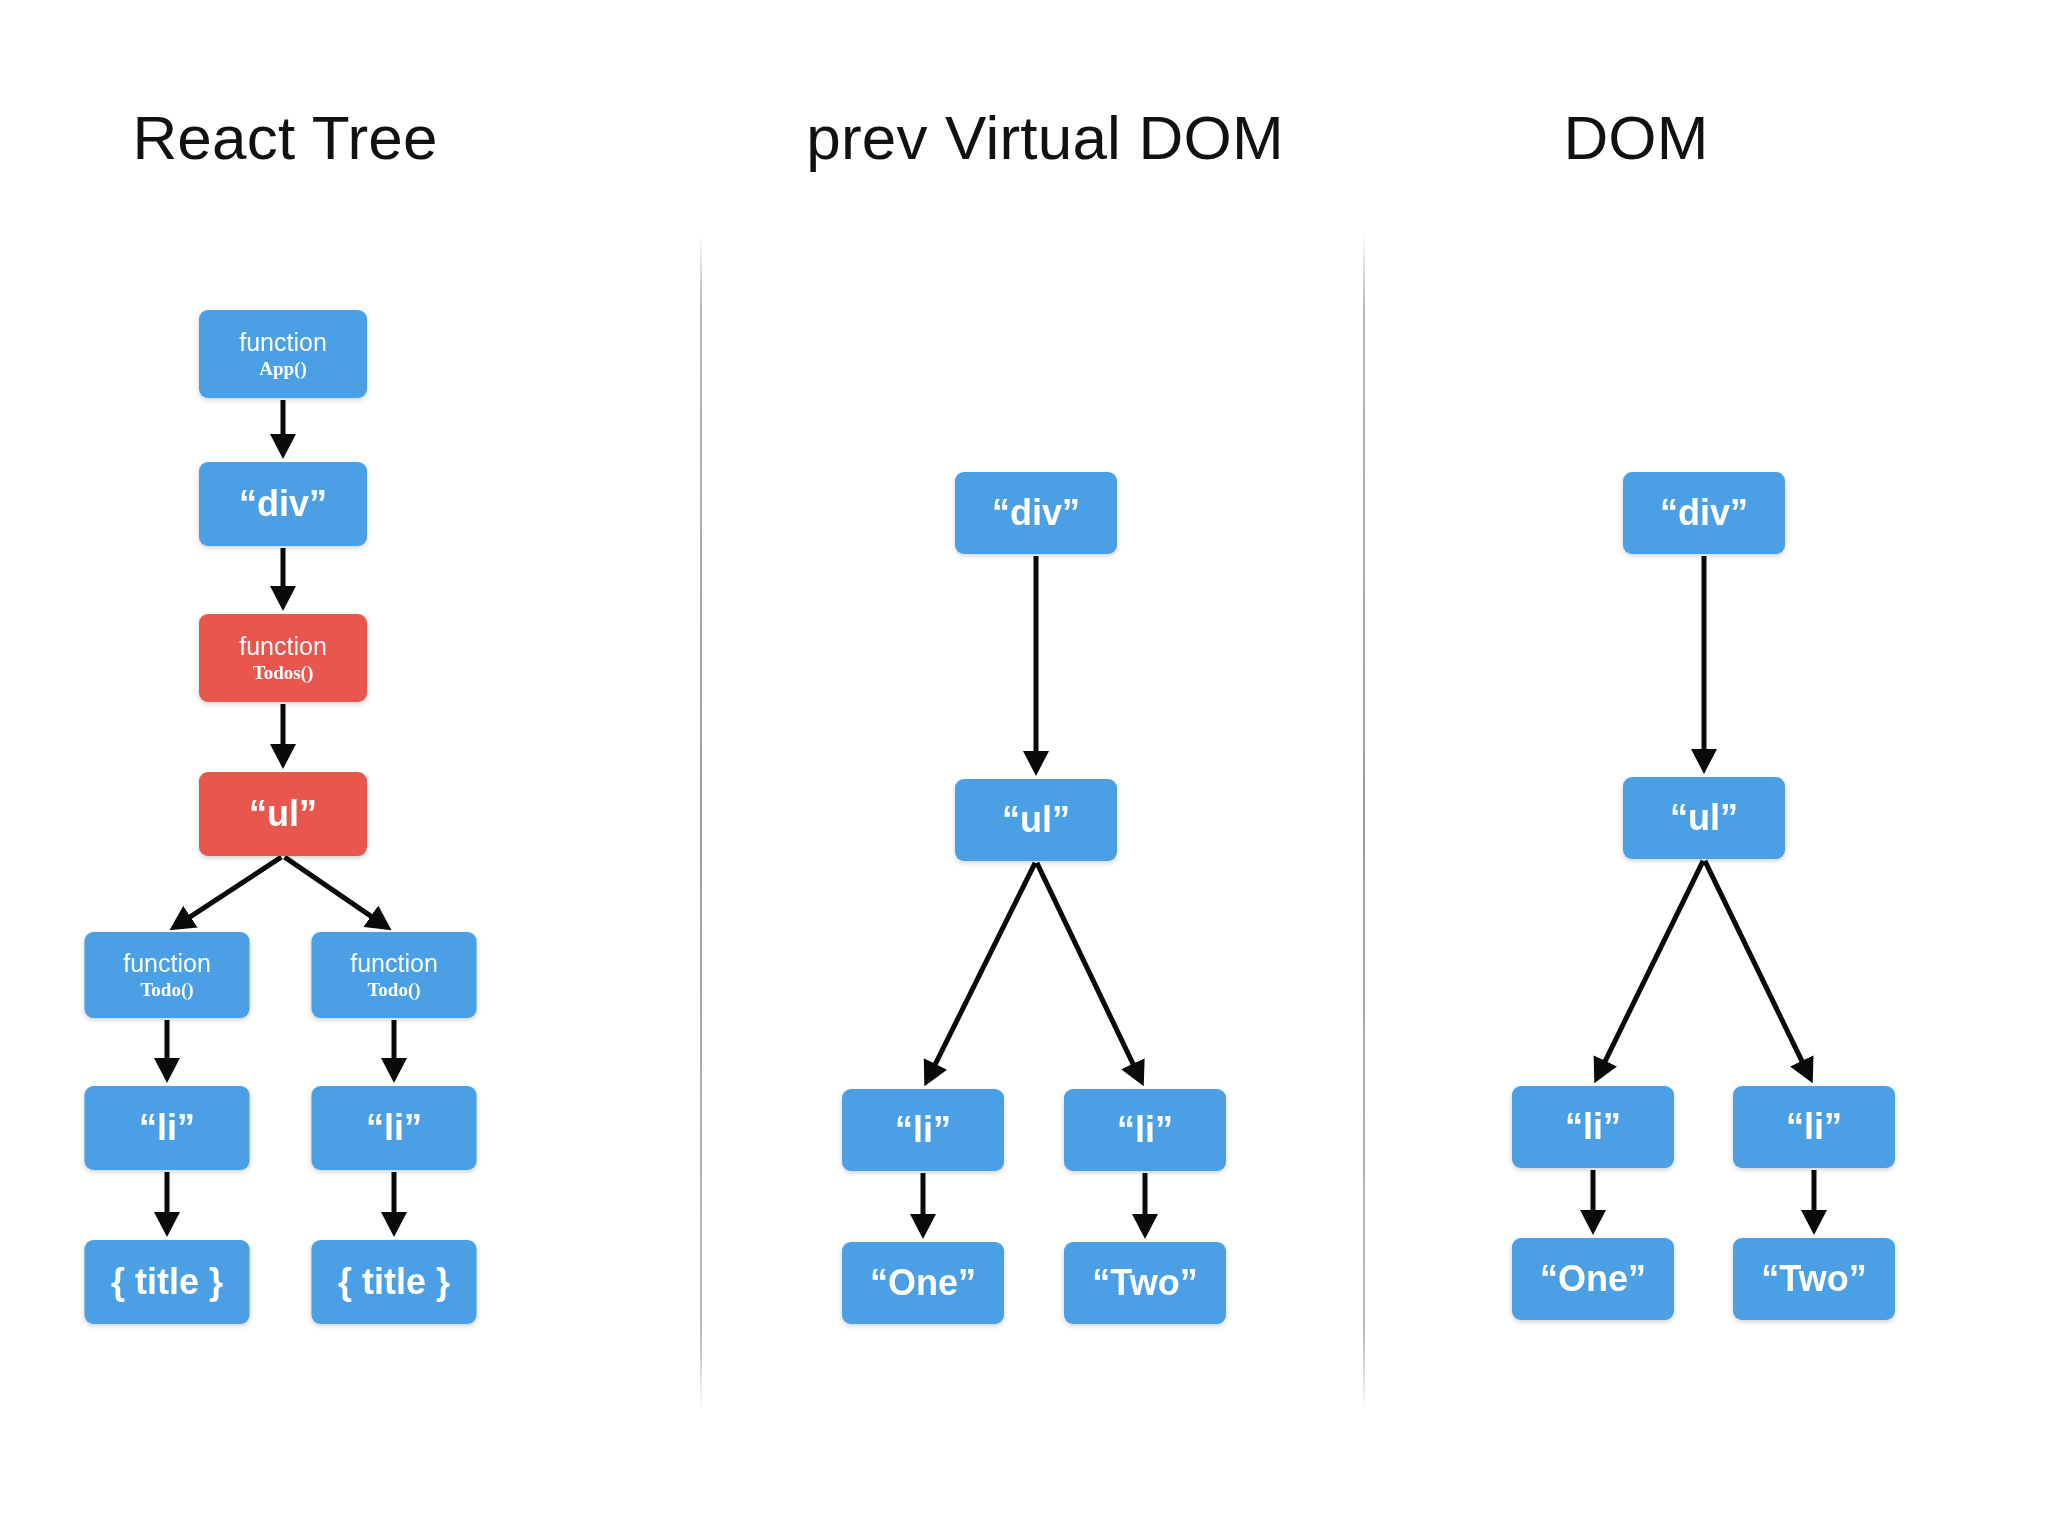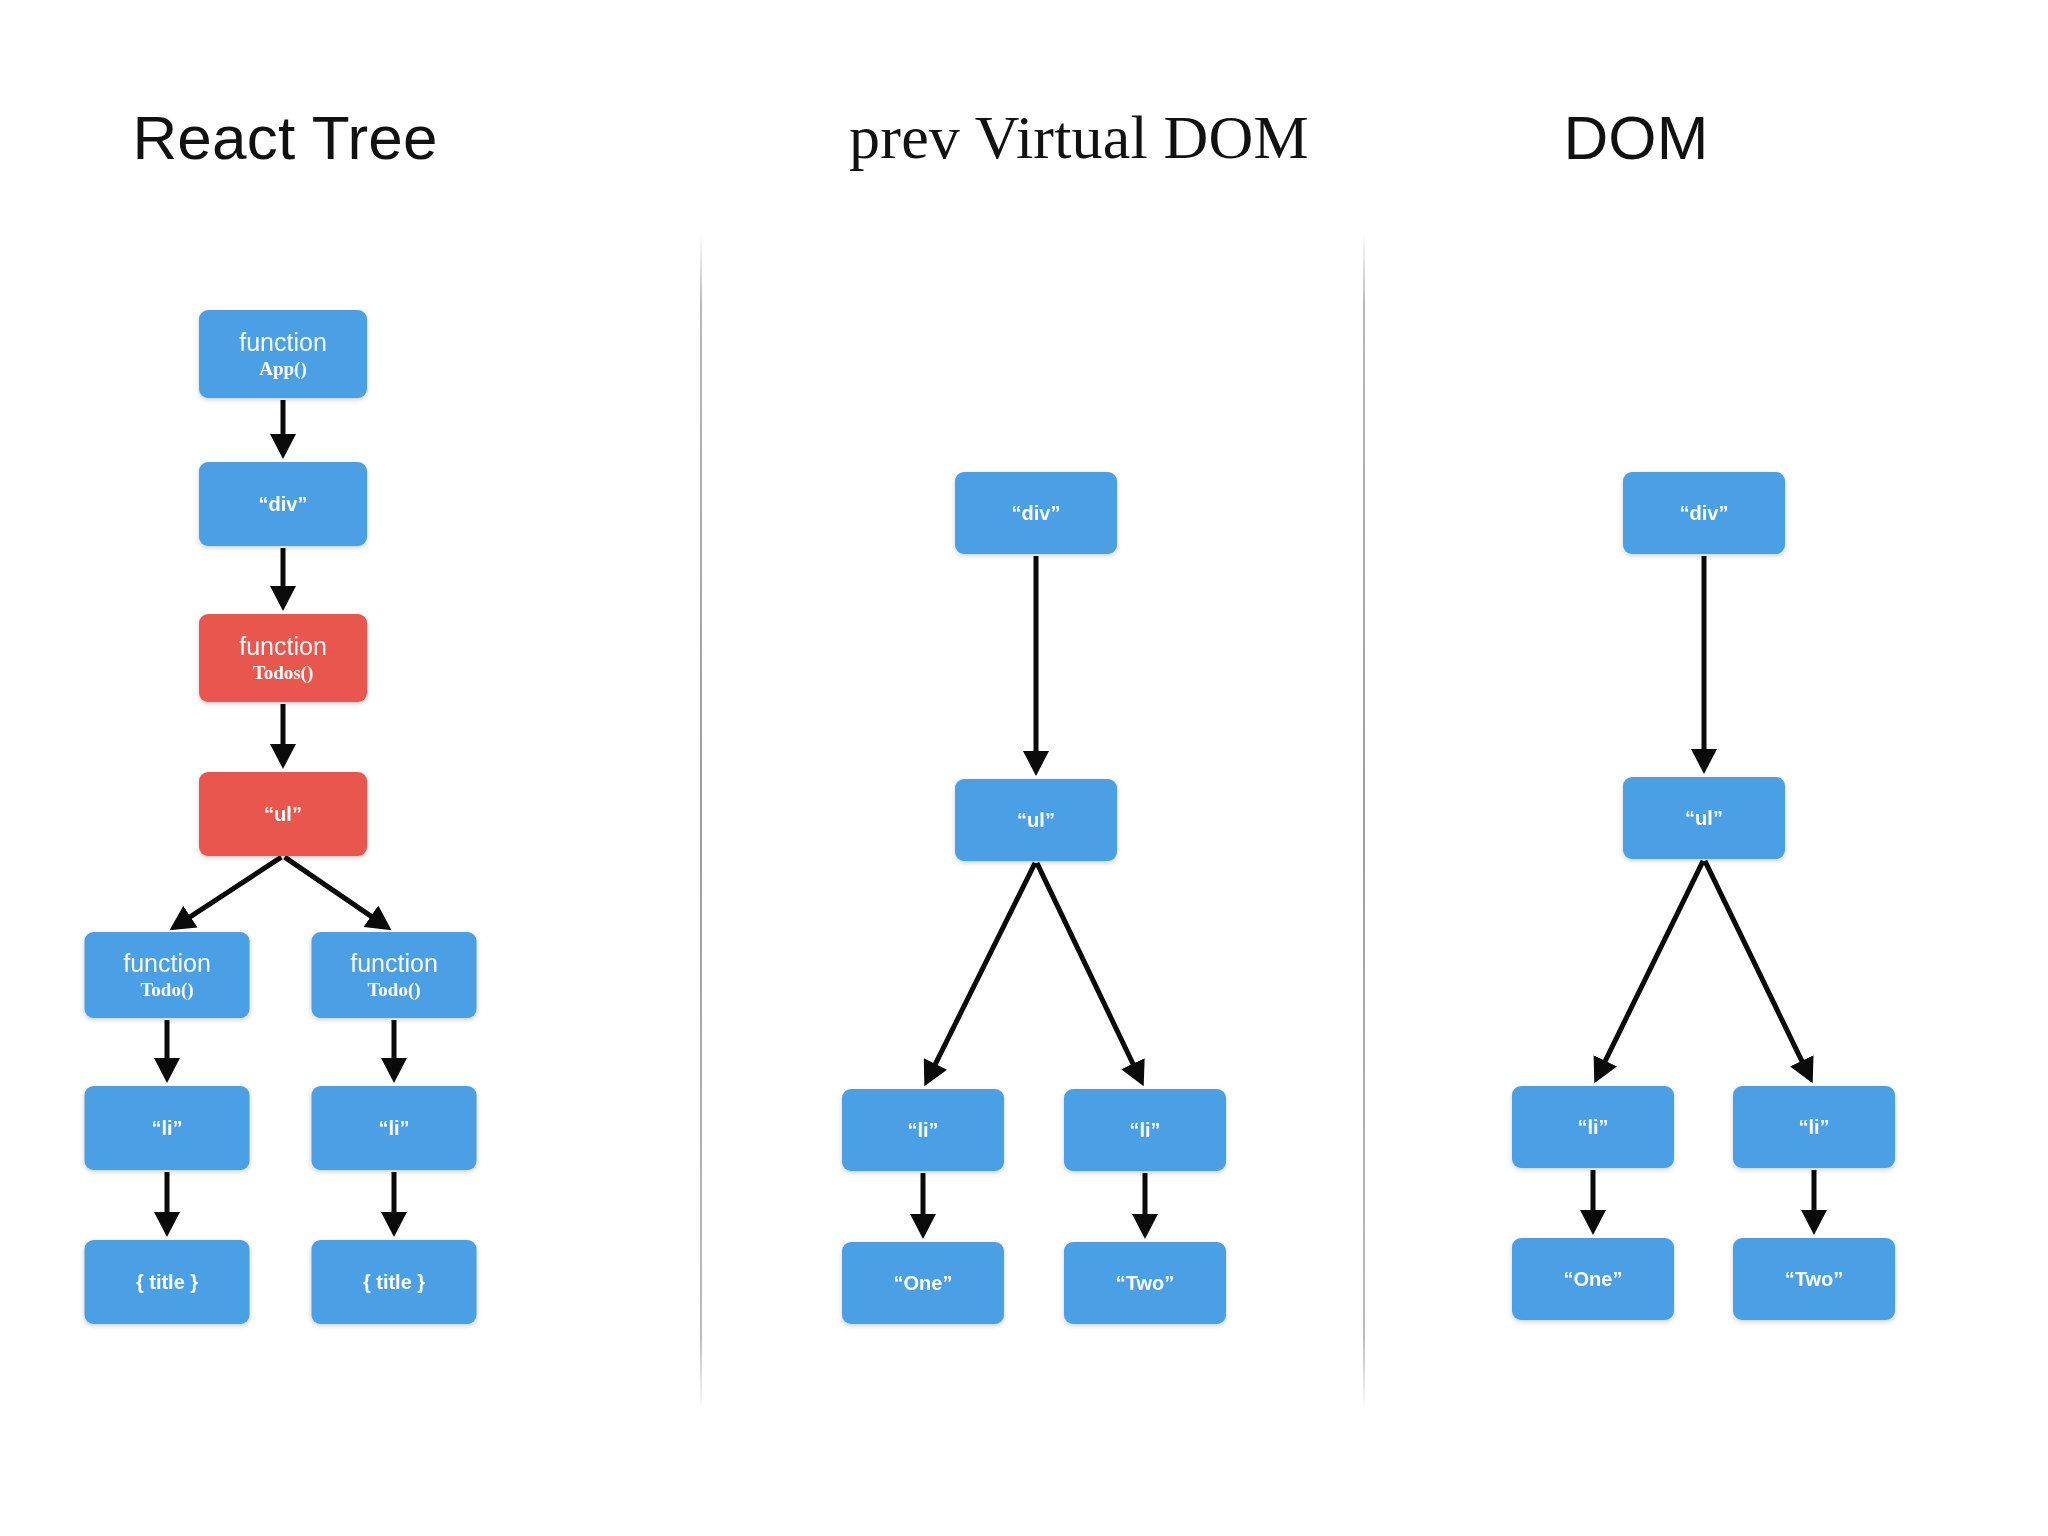--- a/index.html
+++ b/index.html
@@ -72,42 +72,42 @@
     display: block;
   }
   .node .nm {
     font-size: 19px;
     font-weight: 700;
     display: block;
     margin-top: 2px;
     font-family: Liberation Serif, serif;
   }
   .node .single {
-    font-size: 20px;
+    font-size: 36px;
     font-weight: 700;
     display: block;
   }
 
   
   .edges {
     position: absolute;
     left: 0;
     top: 0;
     width: 2048px;
     height: 1536px;
     pointer-events: none;
   }
 </style>
 </head>
 <body>
 
 <div id="stage">
 
   <div class="col-title" style="left:285px; top:58px;">React Tree</div>
-  <div class="col-title" style="left:1079px; top:58px;font-family:Liberation Serif, serif;">prev Virtual DOM</div>
+  <div class="col-title" style="left:1045px; top:58px;">prev Virtual DOM</div>
   <div class="col-title" style="left:1636px; top:58px;">DOM</div>
 
   <div class="divider" style="left:700px; top:192px; height:1172px;"></div>
   <div class="divider" style="left:1363px; top:192px; height:1172px;"></div>
 
   <svg class="edges" viewBox="0 0 2048 1536" xmlns="http://www.w3.org/2000/svg">
     <defs>
       <marker id="arrowhead" markerWidth="5.2" markerHeight="5.2" refX="3.0" refY="2.6" orient="auto" markerUnits="strokeWidth">
         <path d="M0,0 L0,5.2 L5.0,2.6 z" fill="#0a0a0a"></path>
       </marker>

